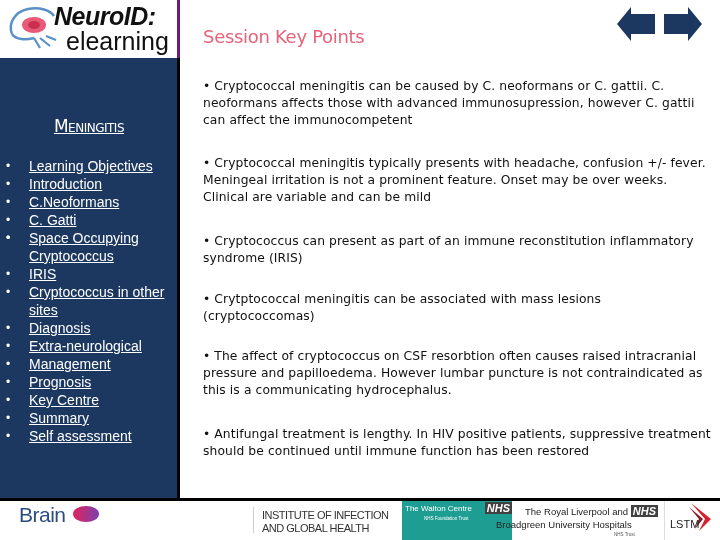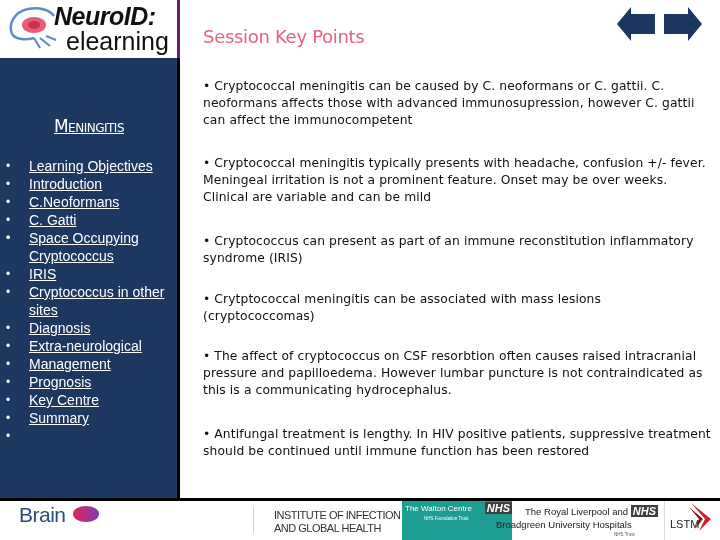--- a/index.html
+++ b/index.html
@@ -99,21 +99,21 @@
     position: absolute; left: 22px; top: 3px; font-family: "Liberation Sans", sans-serif;
     font-size: 6.5px; letter-spacing: 2.5px; color: #c0a86a;
   }
   .f-liv .l2 {
     position: absolute; left: 22px; top: 10px; font-family: "Liberation Serif", serif;
     font-size: 21px; color: #2a4d80; letter-spacing: -0.5px;
   }
   .f-divider { position: absolute; left: 253px; top: 6px; width: 1px; height: 26px; background: #ccc; }
   .f-iigh {
     position: absolute; left: 262px; top: 8px; font-family: "Liberation Sans", sans-serif;
-    font-size: 11px; line-height: 13px; color: #333; letter-spacing: -0.5px; margin-left: 12px;
+    font-size: 11px; line-height: 13px; color: #333; letter-spacing: -0.5px;
   }
   .f-walton {
     position: absolute; left: 402px; top: 0; width: 110px; height: 39px; background: #1e9e93;
   }
   .f-walton .w1 {
     position: absolute; left: 3px; top: 3px; font-size: 8px; color: #fff;
     font-family: "Liberation Sans", sans-serif;
   }
   .f-walton .w2 {
     position: absolute; left: 22px; top: 15px; font-size: 4.5px; color: #fff;
@@ -186,21 +186,21 @@
     <li><span class="bullet">•</span></li>
     <li><span class="bullet">•</span><a>Space Occupying Cryptococcus</a></li>
     <li><span class="bullet">•</span><a>IRIS</a></li>
     <li><span class="bullet">•</span><a>Cryptococcus in other sites</a></li>
     <li><span class="bullet">•</span><a>Diagnosis</a></li>
     <li><span class="bullet">•</span><a>Extra-neurological</a></li>
     <li><span class="bullet">•</span><a>Management</a></li>
     <li><span class="bullet">•</span><a>Prognosis</a></li>
     <li><span class="bullet">•</span><a>Key Centre</a></li>
     <li><span class="bullet">•</span><a>Summary</a></li>
-    <li><span class="bullet">•</span></li>
+    <li><span class="bullet">•</span><a>Self assessment</a></li>
   </ul>
 </nav>
 
 <main class="content">
   <p class="kp" style="top:0px">• Cryptococcal meningitis can be caused by C. neoformans or C. gattii. C. neoformans affects those with advanced immunosupression, however C. gattii can affect the immunocompetent</p>
   <p class="kp" style="top:77px">• Cryptococcal meningitis typically presents with headache, confusion +/- fever. Meningeal irritation is not a prominent feature. Onset may be over weeks. Clinical are variable and can be mild</p>
   <p class="kp" style="top:155px">• Cryptococcus can present as part of an immune reconstitution inflammatory syndrome (IRIS)</p>
   <p class="kp" style="top:213px">• Crytptococcal meningitis can be associated with mass lesions (cryptococcomas)</p>
   <p class="kp" style="top:270px">• The affect of cryptococcus on CSF resorbtion often causes raised intracranial pressure and papilloedema. However lumbar puncture is not contraindicated as this is a communicating hydrocephalus.</p>
   <p class="kp" style="top:348px">• Antifungal treatment is lengthy. In HIV positive patients, suppressive treatment should be continued until immune function has been restored</p>

